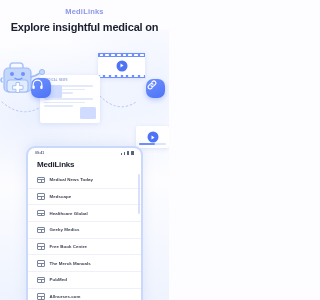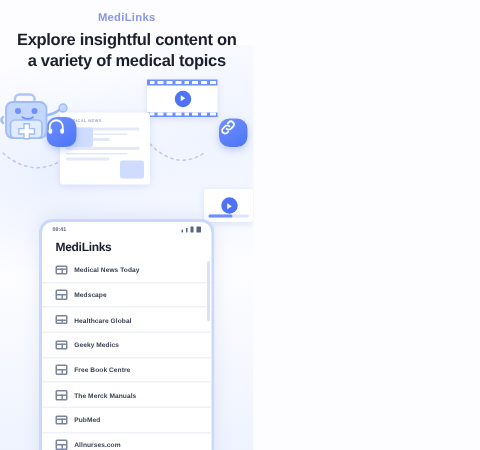--- a/index.html
+++ b/index.html
@@ -97,22 +97,21 @@
 <body>
 
 <div class="stage">
 
   <div class="wash-a"></div>
   <div class="wash-b"></div>
   <div class="wash-c"></div>
 
   <div class="brand">MediLinks</div>
   <div class="headline">
-    <div>Explore insightful content on</div>
-    <div>a variety of medical topics</div>
+    <div>Explore insightful medical on</div>
   </div>
 
   <div class="art">
 
     <svg width="169" height="95" viewBox="0 0 169 95">
       <path d="M2 50 C 18 64, 34 62, 48 50 C 62 38, 80 34, 96 40" fill="none" stroke="#b9c9f2" stroke-width="1" stroke-dasharray="1.6 2.6" stroke-linecap="round"></path>
       <path d="M100 44 C 112 56, 124 58, 136 50" fill="none" stroke="#b9c9f2" stroke-width="1" stroke-dasharray="1.6 2.6" stroke-linecap="round"></path>
       <path d="M118 6 C 132 8, 142 16, 146 28" fill="none" stroke="#c6d3f5" stroke-width="1" stroke-dasharray="1.6 2.6" stroke-linecap="round"></path>
     </svg>
 

